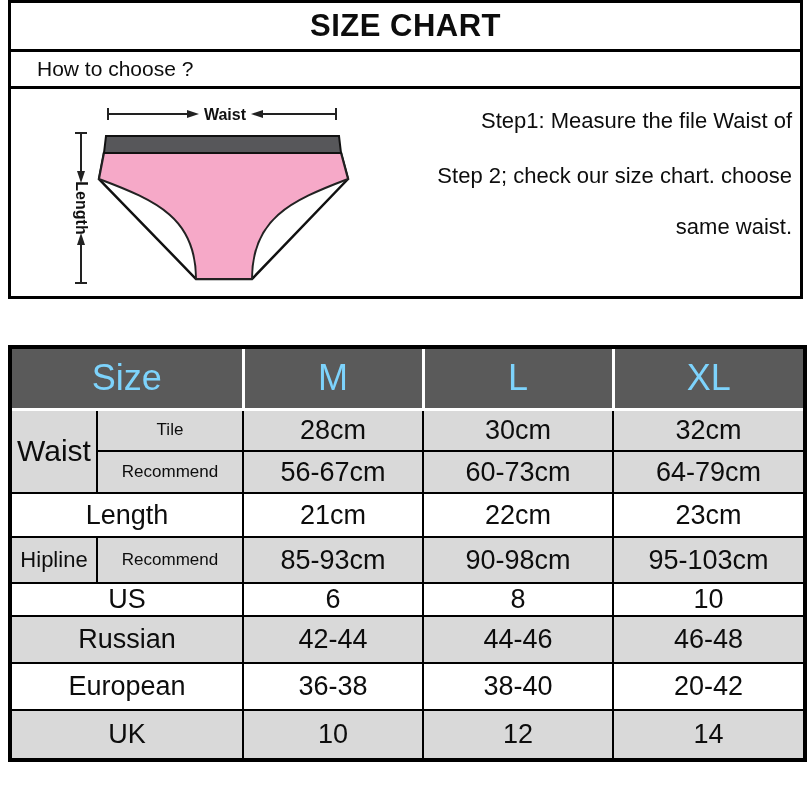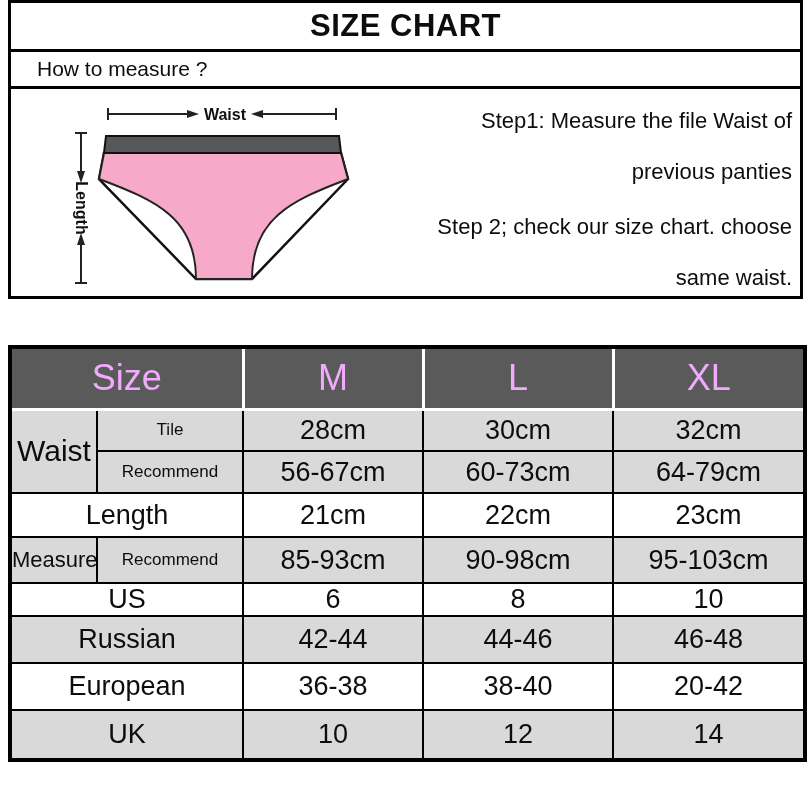--- a/index.html
+++ b/index.html
@@ -35,21 +35,21 @@
   .dim-arrow{fill:#222;stroke:none;}
   .dim-label{font-family:"Liberation Sans",sans-serif;font-size:16px;font-weight:bold;fill:#111;}
   
   .gap{height:46px;}
   
   table.size-table{
     width:795px;border-collapse:collapse;border:4px solid var(--border-black);
     table-layout:fixed;
   }
   .size-table th{
-    background:var(--header-bg);color:#f0abfc;font-weight:normal;
+    background:var(--header-bg);color:#7dd3fc;font-weight:normal;
     font-size:36px;border:3px solid #ffffff;text-align:center;
   }
   .size-table td{
     border:2px solid var(--border-black);text-align:center;vertical-align:middle;
     background:#ffffff;font-size:27px;padding:0;
   }
   tr.shaded td{background:var(--shaded-row-bg);}
   tr.head{height:62px;}
   tr.r0,tr.r1{height:42px;}
   tr.r2{height:44px;}
@@ -65,21 +65,21 @@
 </head>
 <body>
 
 <div class="page">
 
   <div class="box title-box">
     <h1>SIZE CHART</h1>
   </div>
 
   <div class="box howto-box">
-    <span>How to measure ?</span>
+    <span>How to choose ?</span>
   </div>
 
   <div class="box illus-box">
     <svg class="diagram-svg" width="380" height="207" viewBox="0 0 380 207">
 
       <g>
         <line class="dim" x1="97" y1="19" x2="97" y2="31"></line>
         <line class="dim" x1="325" y1="19" x2="325" y2="31"></line>
         <line class="dim" x1="97" y1="25" x2="176" y2="25"></line>
         <polygon class="dim-arrow" points="188,25 176,21 176,29"></polygon>
@@ -98,21 +98,20 @@
         <text class="dim-label" x="70" y="119" text-anchor="middle" dominant-baseline="central" transform="rotate(90 70 119)">Length</text>
       </g>
 
       <polygon class="panty-outer" points="93,64 330,64 337,90 241,190 185,190 88,90"></polygon>
       <path class="panty-body" d="M 93 64 L 330 64 L 337 90 C 279 112 241 130 241 190 L 185 190 C 185 130 147 112 88 90 Z"></path>
       <polygon class="panty-band" points="95,47 328,47 330,64 93,64"></polygon>
     </svg>
 
     <div class="steps">
       <div class="step-line">Step1: Measure the file Waist of</div>
-      <div class="step-line">previous panties</div>
       <div class="step-gap"></div>
       <div class="step-line">Step 2; check our size chart. choose</div>
       <div class="step-line">same waist.</div>
     </div>
   </div>
 
   <div class="gap"></div>
 
   <table class="size-table">
     <colgroup>
@@ -146,21 +145,21 @@
       </tr>
 
       <tr class="r2">
         <td class="lbl" colspan="2">Length</td>
         <td>21cm</td>
         <td>22cm</td>
         <td>23cm</td>
       </tr>
 
       <tr class="r3 shaded">
-        <td class="grp hip">Measure</td>
+        <td class="grp hip">Hipline</td>
         <td class="sub">Recommend</td>
         <td>85-93cm</td>
         <td>90-98cm</td>
         <td>95-103cm</td>
       </tr>
 
       <tr class="r4">
         <td class="lbl" colspan="2">US</td>
         <td>6</td>
         <td>8</td>

